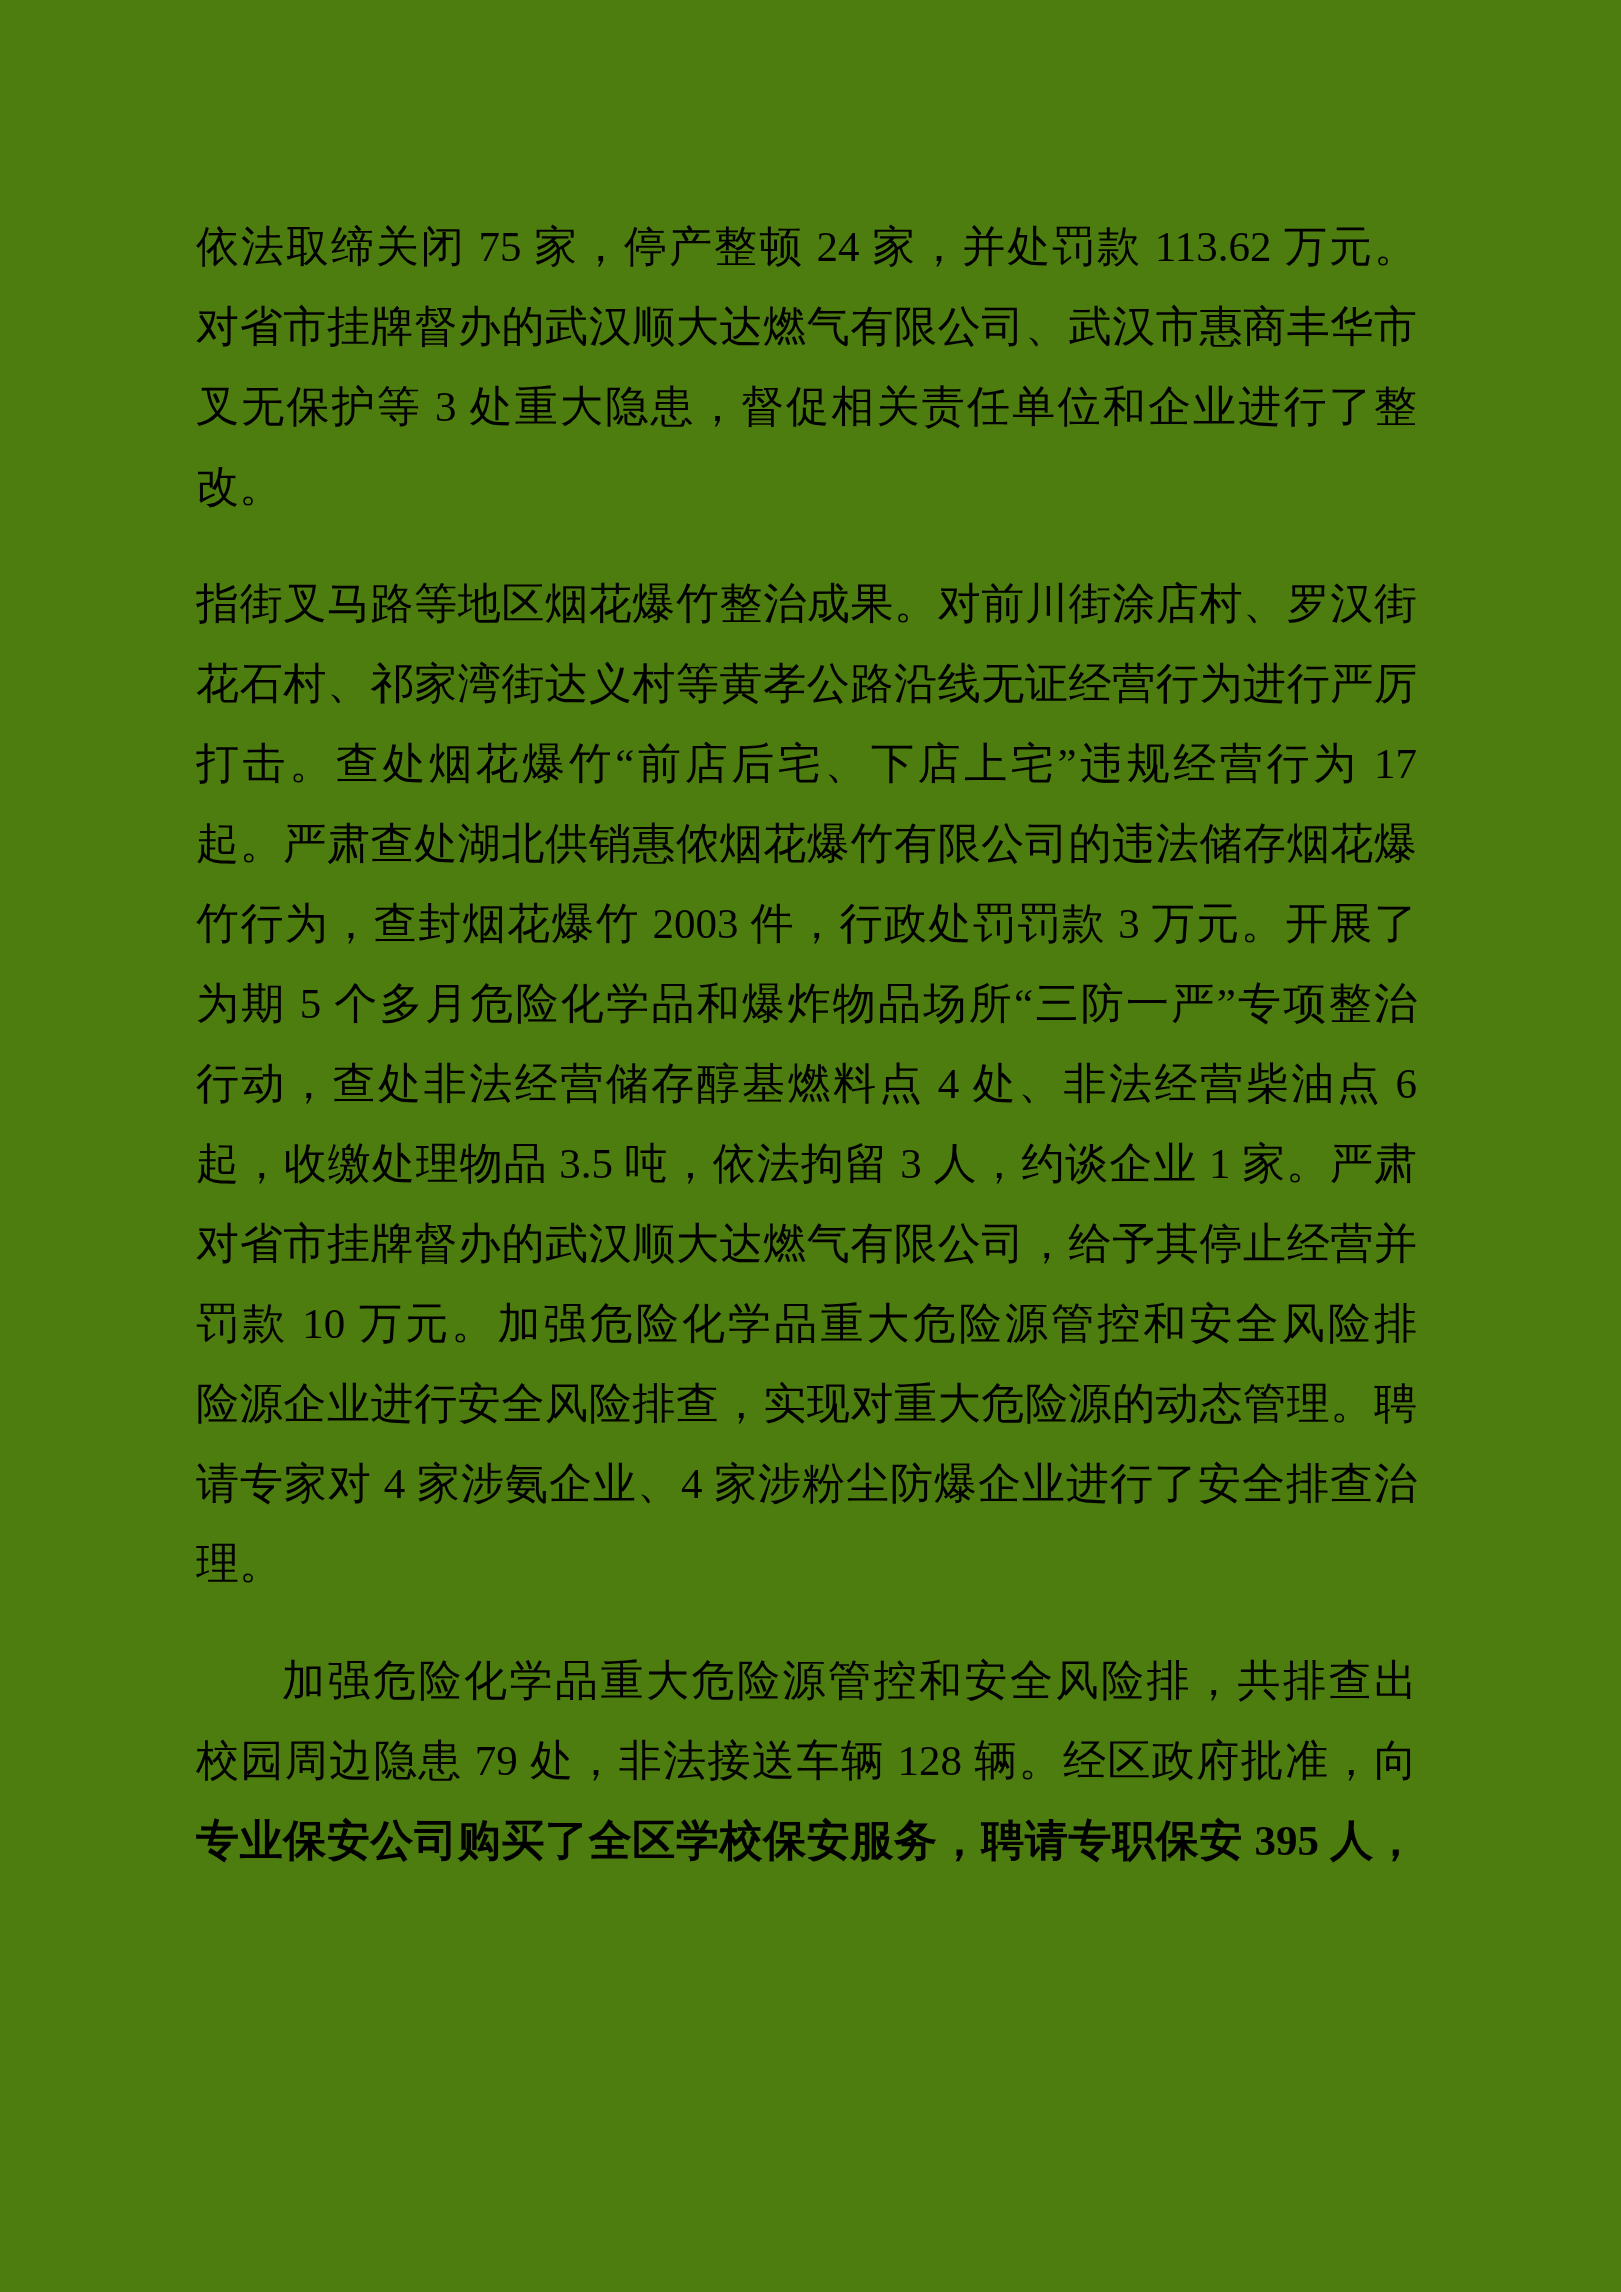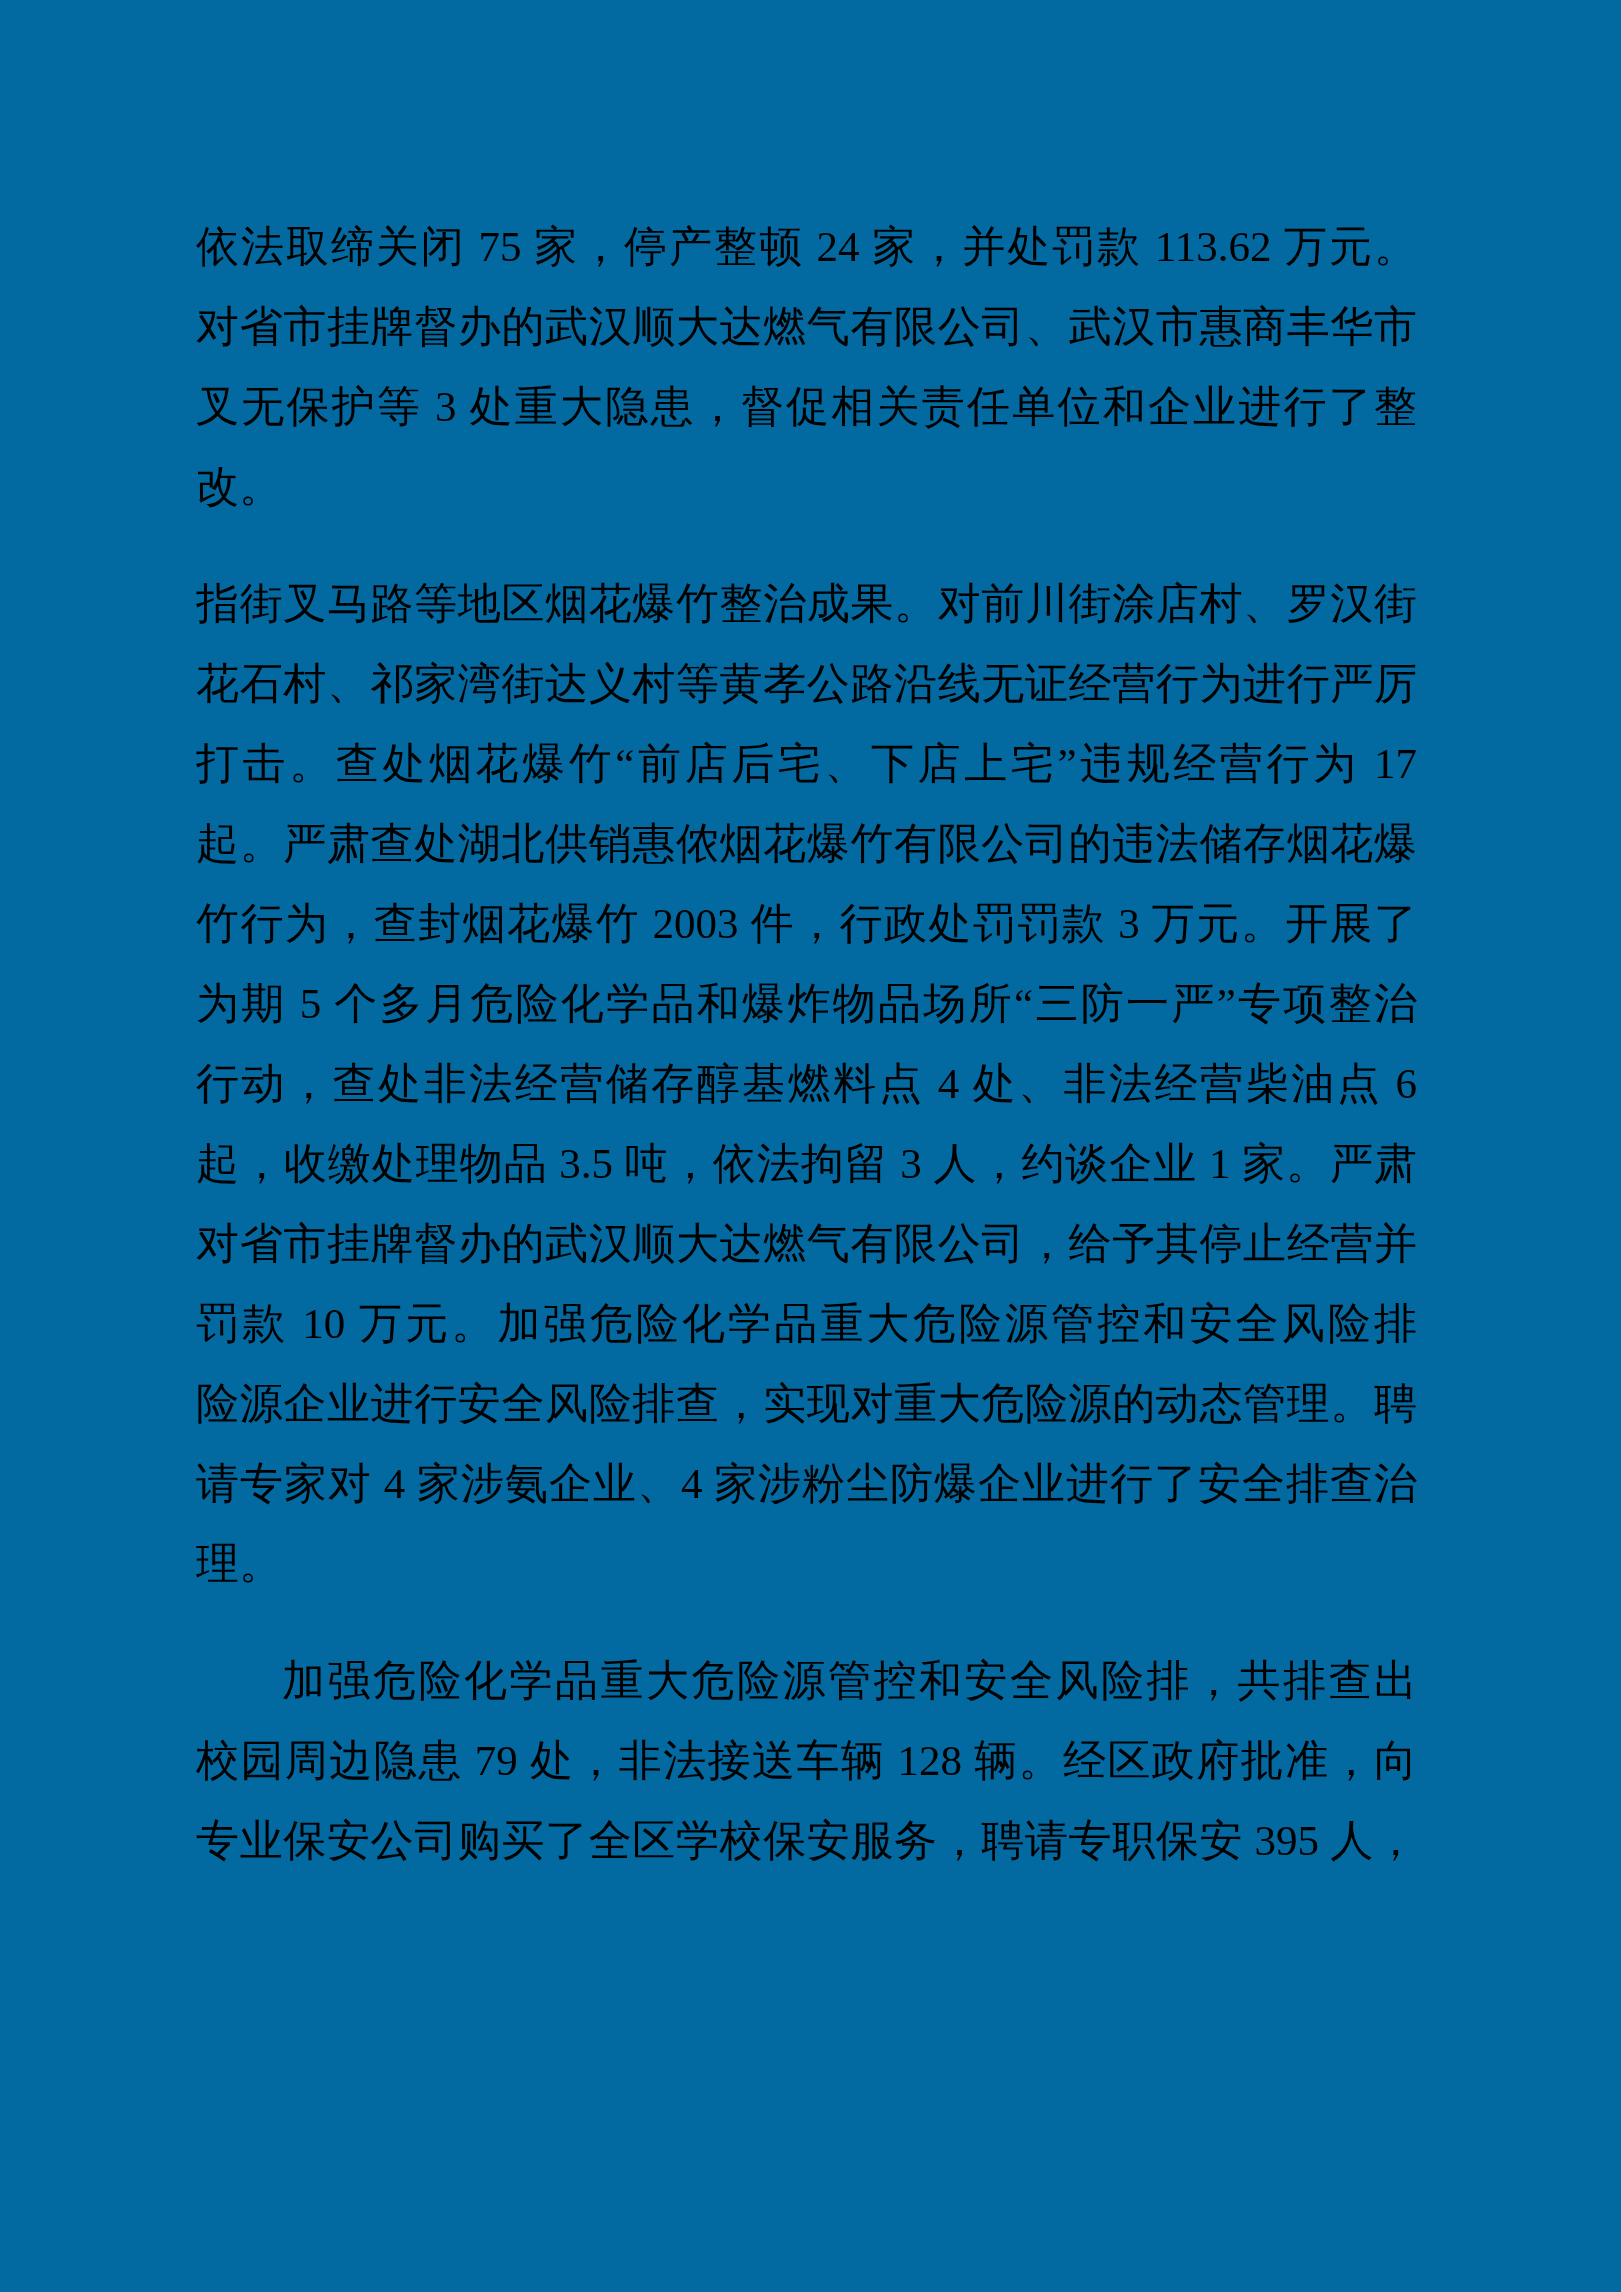--- a/index.html
+++ b/index.html
@@ -14,21 +14,21 @@
     color: #000000;
     font-family: "Liberation Serif", "DejaVu Serif", serif;
     overflow: hidden;
   }
   .page {
     position: absolute;
     left: 0;
     top: 0;
     width: 1621px;
     height: 2293px;
-    background: #0369a1;
+    background: #4d7c0f;
   }
   .doc {
     position: absolute;
     left: 196px;
     top: 207px;
     width: 1221px;
   }
   .para {
     margin: 0 0 37px 0;
     padding: 0;
@@ -44,20 +44,21 @@
     text-align: justify;
     text-align-last: justify;
     text-justify: inter-character;
     color: #000000;
   }
   .line.last {
     text-align-last: left;
   }
   .line.last.flush {
     text-align-last: justify;
+    font-weight: bold;
   }
   .para.indent .line.first {
     text-indent: 86px;
   }
 </style>
 </head>
 <body>
 
 <div class="page">
   <div class="doc" id="doc">

